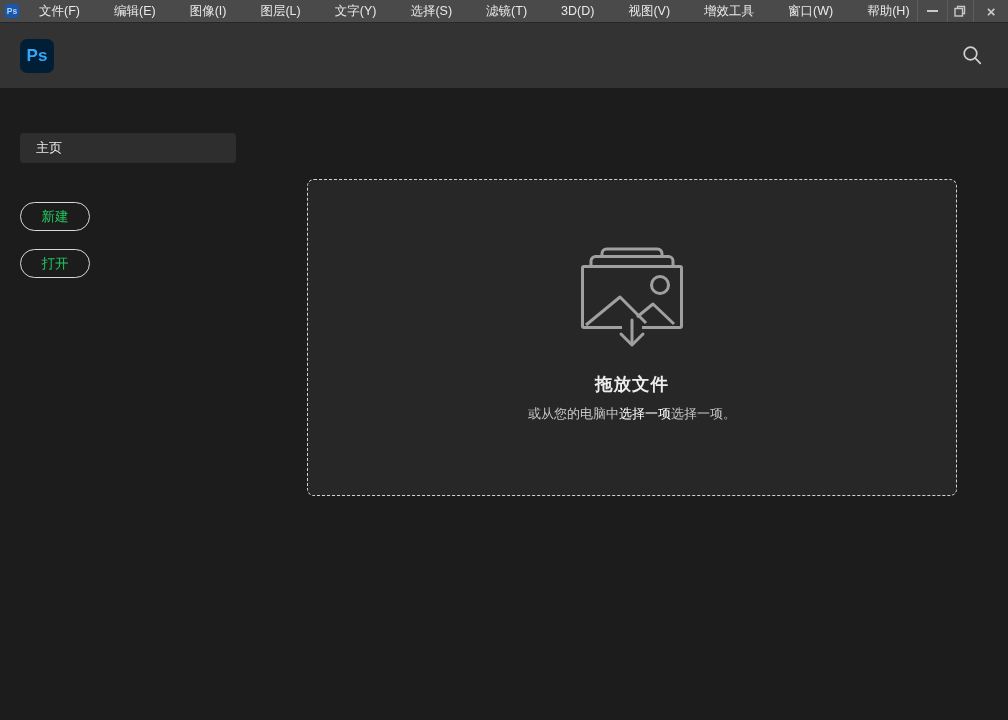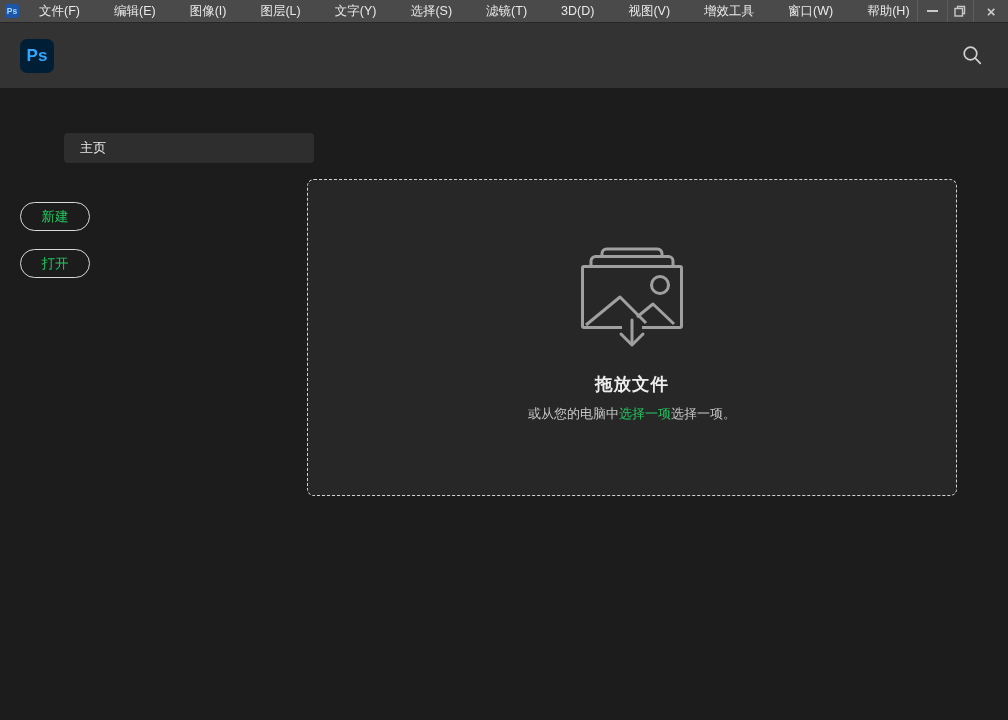--- a/index.html
+++ b/index.html
@@ -76,29 +76,28 @@
     display: flex; align-items: center; justify-content: center;
     cursor: pointer;
   }
 
   
   .content { position: relative; height: 631px; background: #1c1c1c; }
 
   .home-item {
     position: absolute;
     left: 20px; top: 45px;
-    width: 250px; height: 30px;
+    width: 216px; height: 30px;
     background: #2e2e2e;
     border-radius: 4px;
     display: flex; align-items: center;
     padding-left: 16px;
     font-size: 13px;
     color: #eaeaea;
     cursor: pointer;
-    margin-left: 44px;
   }
   .pill-btn {
     position: absolute;
     left: 20px;
     width: 70px; height: 29px;
     border: 1.5px solid #d9d9d9;
     border-radius: 15px;
     background: transparent;
     color: #22c55e;
     font-size: 13.5px;
@@ -127,21 +126,21 @@
     font-size: 17.5px;
     font-weight: bold;
     color: #ededed;
     letter-spacing: 1px;
   }
   .dz-sub {
     margin-top: 9px;
     font-size: 13px;
     color: #c6c6c6;
   }
-  .dz-link { color: #22c55e; cursor: pointer; }
+  .dz-link { color: #ffffff; cursor: pointer; }
 </style>
 </head>
 <body>
 
 <div class="titlebar">
   <div class="app-icon-small">Ps</div>
   <div class="menus">
     <div class="menu-item">文件(F)</div>
     <div class="menu-item">编辑(E)</div>
     <div class="menu-item">图像(I)</div>

